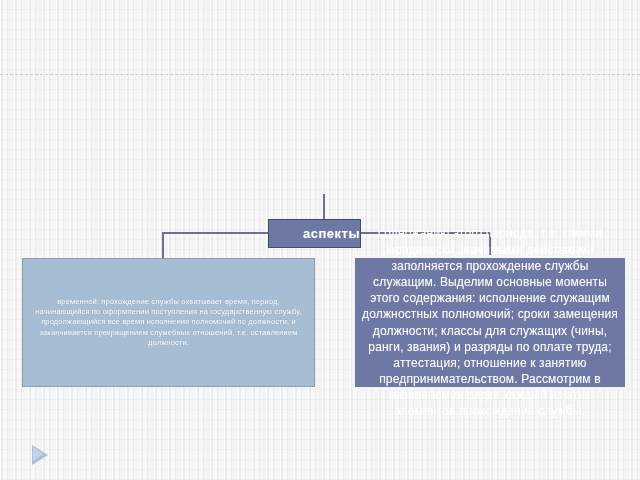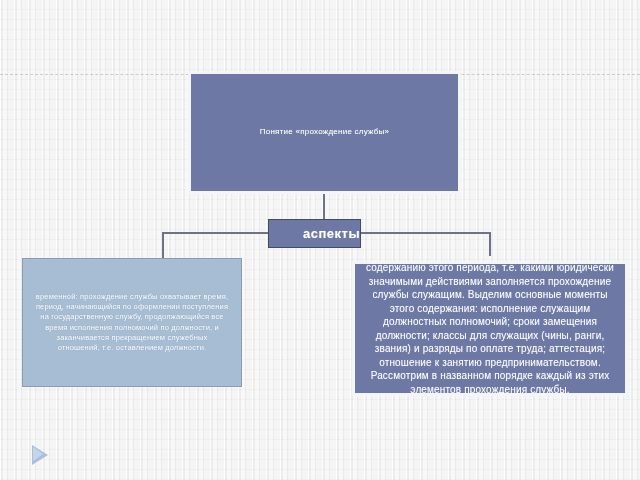--- a/index.html
+++ b/index.html
@@ -101,40 +101,40 @@
     letter-spacing: 0.5px;
     text-shadow: 0 0 1px rgba(255,255,255,0.4);
     z-index: 4;
     text-align: right;
   }
 
   
   #node-left {
     left: 22px;
     top: 258px;
-    width: 220px;
+    width: 293px;
     height: 129px;
     background: #a6bdd4;
     border: 1px solid #8a9cb0;
     font-size: 7.5px;
     padding: 6px 12px;
     color: #ffffff;
     letter-spacing: 0.15px;
     text-shadow: 0 0 1px rgba(120,140,165,0.6);
   }
 
   
   #node-right {
     left: 352px;
-    top: 261px;
+    top: 255px;
     width: 276px;
     height: 135px;
     background: #6d79a4;
     border: 3px solid #f4f5f7;
-    font-size: 10px;
+    font-size: 12px;
     padding: 4px 6px;
     letter-spacing: 0.15px;
     text-shadow: 0 0 1px rgba(255,255,255,0.3);
     justify-content: flex-end;
   }
 
   .node-text {
     display: block;
     width: 100%;
   }
@@ -179,23 +179,20 @@
   <div class="conn conn-v" style="left:323px; top:194px; height:26px;"></div>
 
   <div class="conn conn-h" style="left:162px; top:232px; width:108px;"></div>
 
   <div class="conn conn-v" style="left:162px; top:232px; height:27px;"></div>
 
   <div class="conn conn-h" style="left:359px; top:232px; width:132px;"></div>
 
   <div class="conn conn-v" style="left:489px; top:232px; height:24px;"></div>
 
-  <div class="node" id="node-title">
-    <span class="node-text">Понятие «прохождение службы»</span>
-  </div>
 
   <div class="node" id="node-aspects">
     <span class="node-text">аспекты</span>
   </div>
 
   <div class="node" id="node-left">
     <span class="node-text">временной: прохождение службы охватывает время, период, начинающийся по оформлении поступления на государственную службу, продолжающийся все время исполнения полномочий по должности, и заканчивается прекращением служебных отношений, т.е. оставлением должности.</span>
   </div>
 
   <div class="node" id="node-right">

